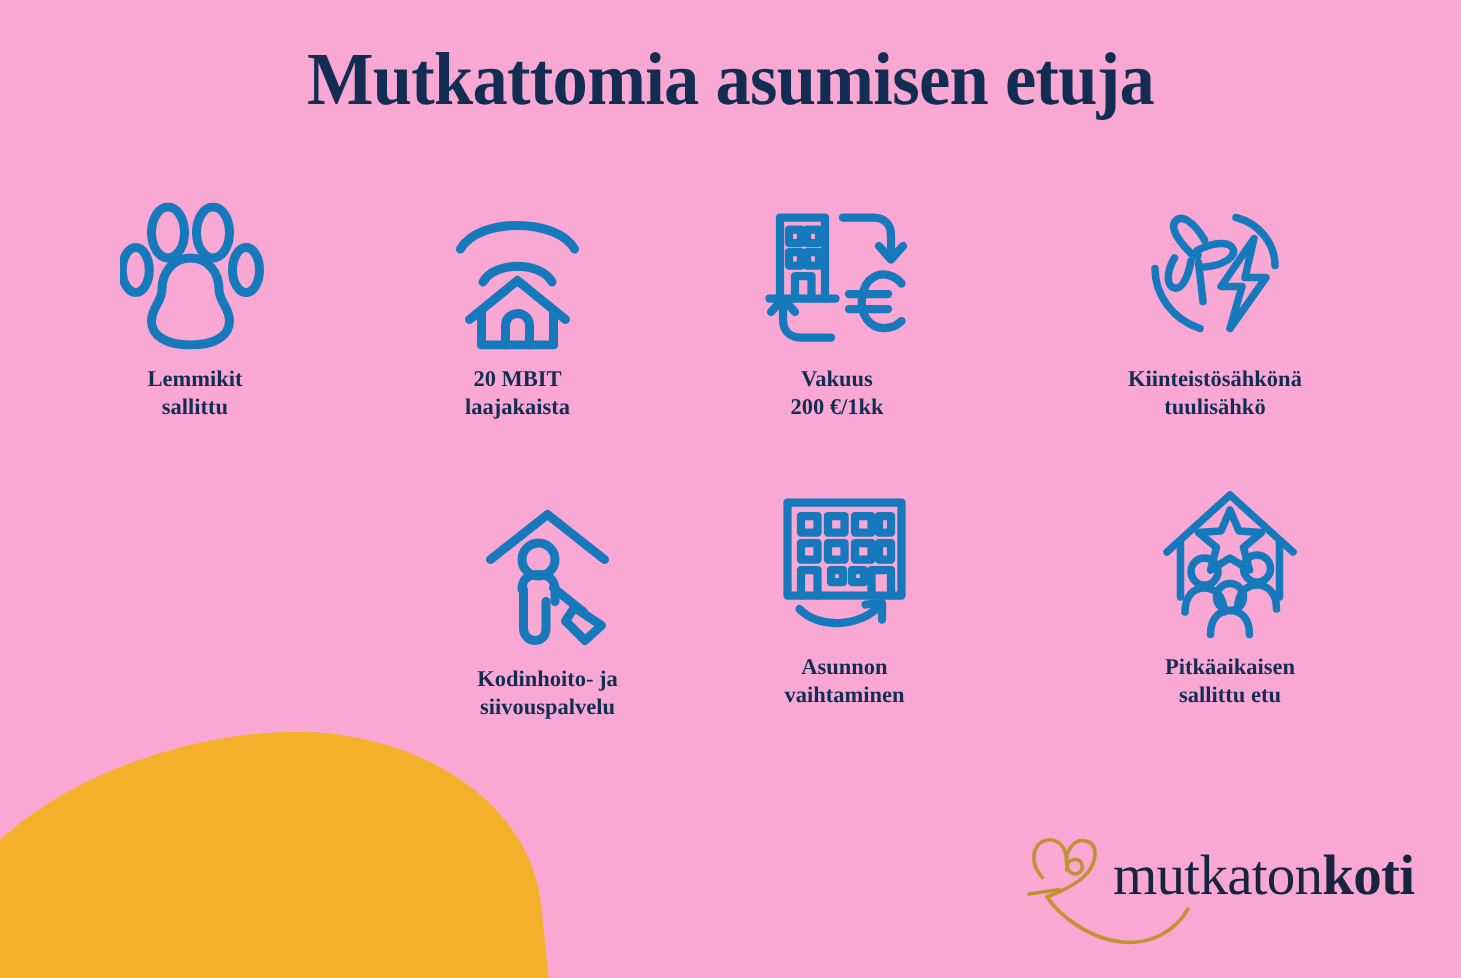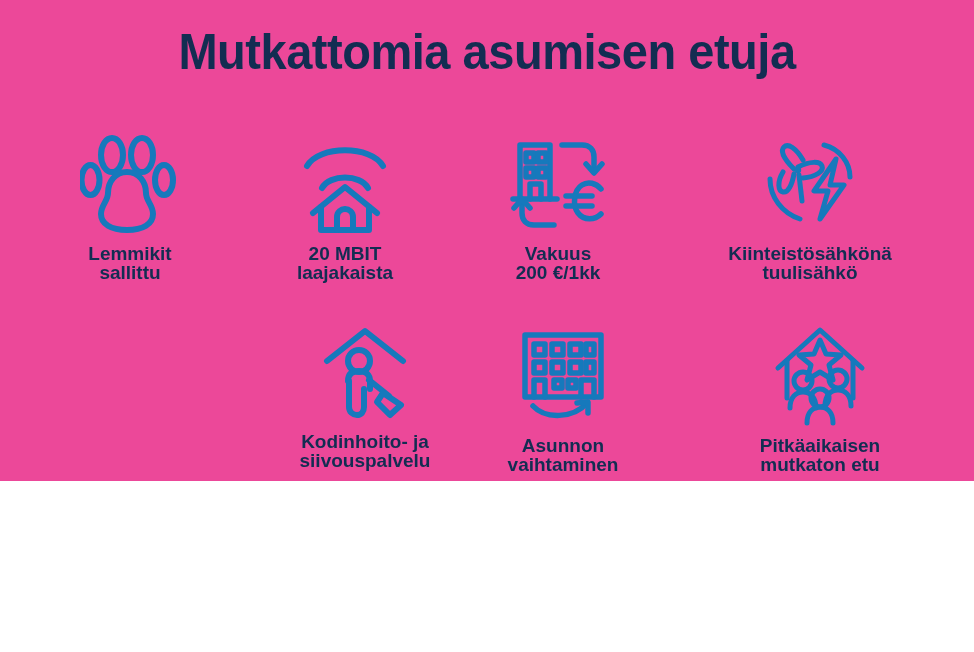--- a/index.html
+++ b/index.html
@@ -7,23 +7,24 @@
     margin: 0;
     padding: 0;
     background: #ffffff;
   }
   body {
     font-family: "Liberation Sans", sans-serif;
   }
   #slide {
     position: relative;
     width: 974px;
-    height: 481px;
-    background: #ec4899;
+    height: 652px;
+    background: #f9a8d4;
     overflow: hidden;
+    font-family: Liberation Serif, serif;
   }
 
   
   .blob {
     position: absolute;
     left: -60px;
     top: 492px;
     width: 420px;
     height: 230px;
     background: #F5B12B;
@@ -64,21 +65,21 @@
   }
   .item .icon-wrap {
     height: 104px;
     display: flex;
     align-items: center;
     justify-content: center;
   }
   .item .label {
     margin-top: 8px;
     color: #132D52;
-    font-size: 19px;
+    font-size: 15px;
     line-height: 19px;
     font-weight: bold;
     white-space: pre-line;
   }
   .item.wide { width: 230px; }
 
   
   .logo {
     position: absolute;
     left: 676px;
@@ -183,21 +184,21 @@
         <circle cx="40" cy="35" r="3.2" fill="#1679BC" stroke="none"></circle>
         <path d="M41 40 L 44 66"></path>
 
         <path d="M78 24 L 56 56 L 70 56 L 62 84 L 86 50 L 72 50 Z"></path>
       </svg>
     </div>
     <div class="label">Kiinteistösähkönä
 tuulisähkö</div>
   </div>
 
-  <div class="item" style="left:270px; top:320px;">
+  <div class="item" style="left:270px; top:332px;">
     <div class="icon-wrap">
       <svg width="96" height="98" viewBox="0 0 96 98" fill="none" stroke="#1679BC" stroke-width="6" stroke-linecap="round" stroke-linejoin="round">
 
         <path d="M10 38 L 48 8 L 86 38"></path>
 
         <circle cx="42" cy="38" r="11"></circle>
 
         <path d="M31 58 C 31 51 35 48 42 48 C 49 48 53 52 53 58 L 53 66"></path>
         <path d="M32 58 L 32 84 C 32 89 36 92 40 92 C 44 92 47 89 47 84 L 47 66"></path>
 
@@ -249,17 +250,28 @@
         <path d="M22 84 C 22 73 28 68 35 68 C 42 68 48 73 48 84"></path>
 
         <circle cx="70" cy="55" r="9"></circle>
         <path d="M57 82 C 57 71 63 66 70 66 C 77 66 83 71 83 82"></path>
 
         <circle cx="52" cy="74" r="9"></circle>
         <path d="M39 99 C 39 88 45 83 52 83 C 59 83 65 88 65 99"></path>
       </svg>
     </div>
     <div class="label">Pitkäaikaisen
-mutkaton etu</div>
-  </div>
-
+sallittu etu</div>
+  </div>
+
+  <div class="logo">
+    <svg class="logo-mark" width="120" height="86" viewBox="0 0 120 86" fill="none" stroke="#BE9433" stroke-width="2.4" stroke-linecap="round" stroke-linejoin="round">
+      <path d="M19 37 C 10 28 12 14 22 12 C 30 10.5 35 18 35 26 C 35 18 41 10 49 13 C 57 16 55 29 46 37 C 39 43 30 47 22 50"></path>
+      <path d="M35 26 C 35 33 39 36 43 34 C 47 32 46 25 41 25 C 37 25 35 28 35 32"></path>
+      <path d="M10 48 L 30 45"></path>
+      <path d="M22 50 C 30 62 50 78 72 80 C 92 82 108 72 116 58"></path>
+    </svg>
+    <div class="logo-word">
+      <span class="light">mutkaton</span><span class="bold">koti</span>
+    </div>
+  </div>
 
 </div>
 
 </body></html>

